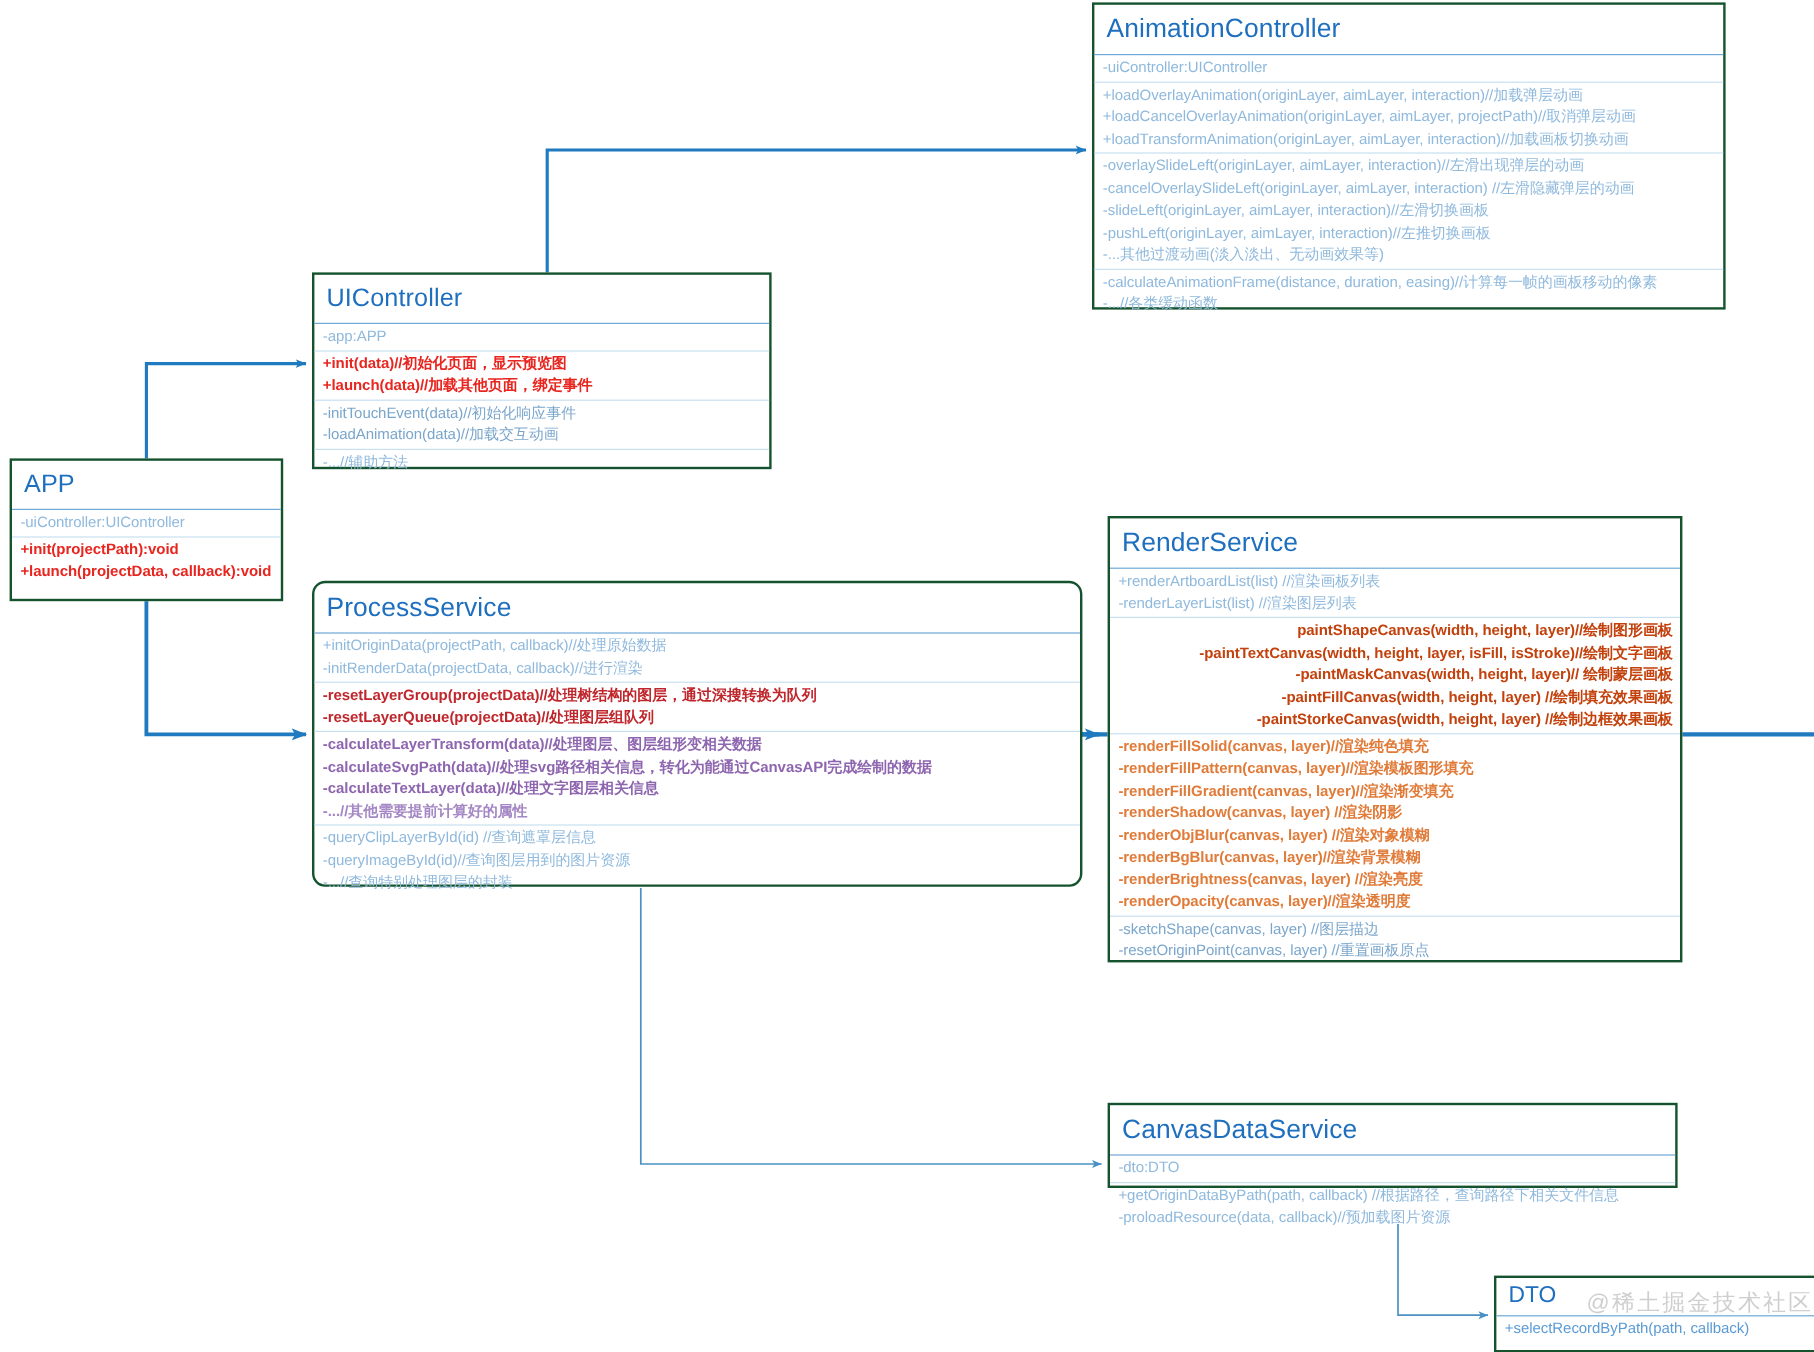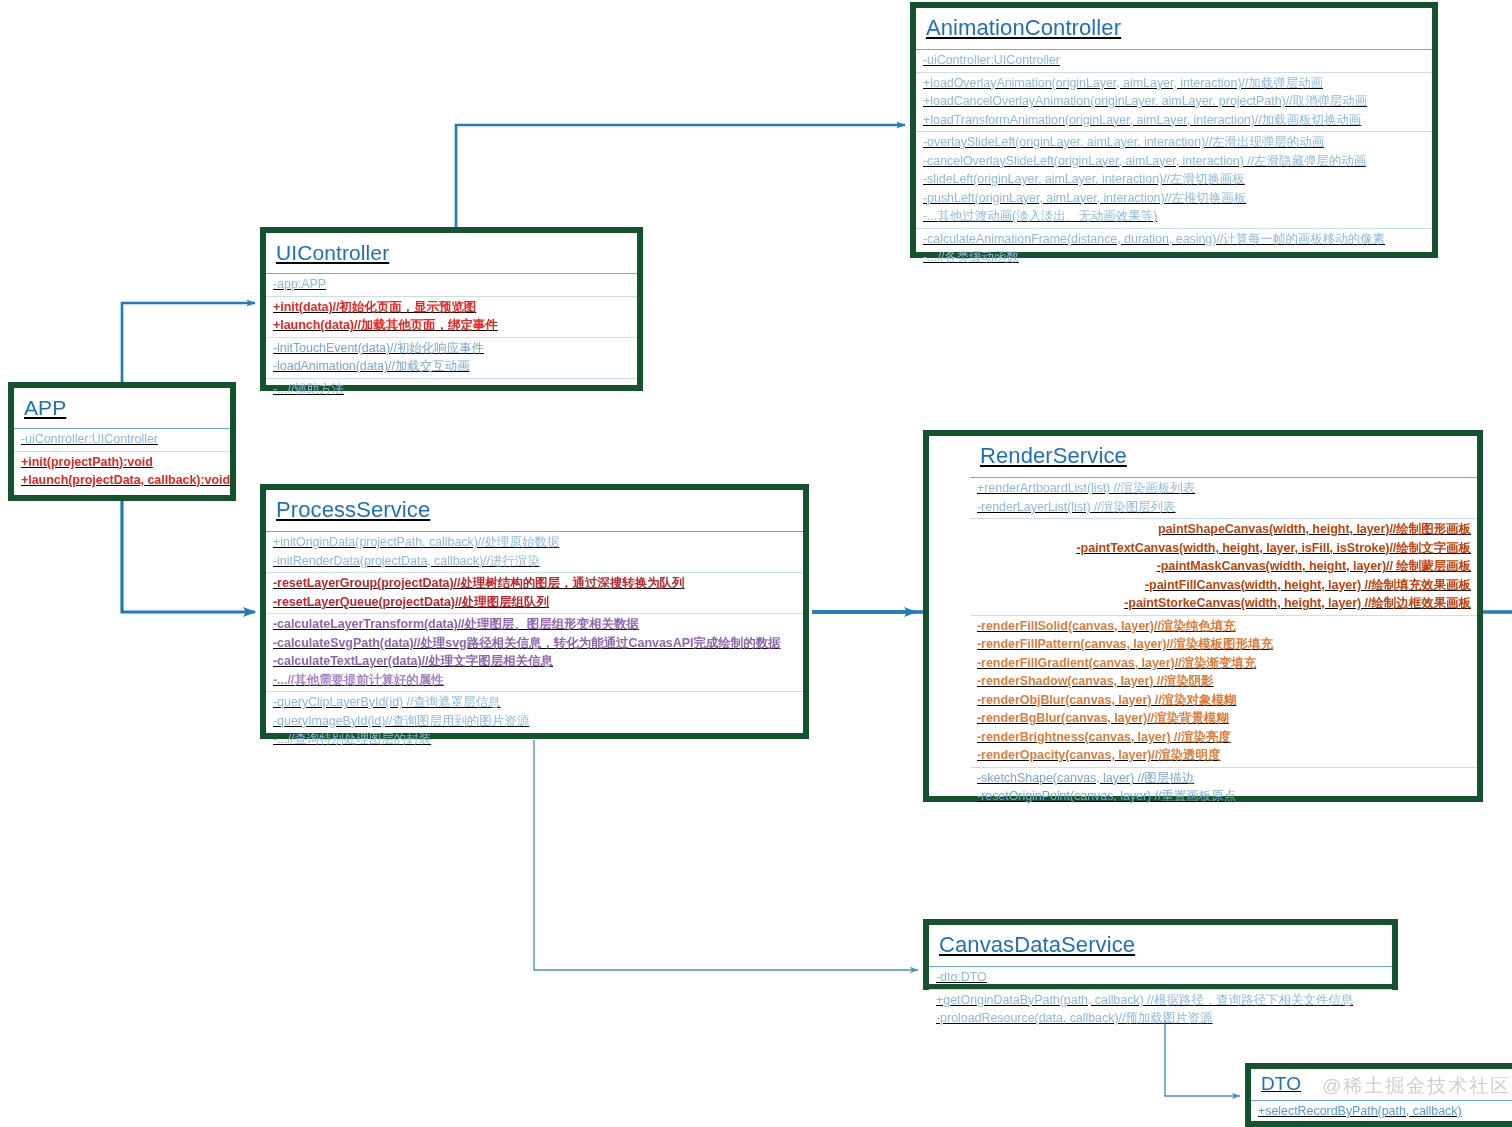--- a/index.html
+++ b/index.html
@@ -3,21 +3,21 @@
 <meta charset="utf-8">
 <style>
   html,body{margin:0;padding:0;background:#ffffff;}
   body{
     font-family:"Liberation Sans","DejaVu Sans",sans-serif;
     width:1512px;height:1127px;position:relative;overflow:hidden;
   }
   #canvas{position:absolute;left:0;top:0;width:1512px;height:1127px;}
   svg.conn{position:absolute;left:0;top:0;width:1512px;height:1127px;pointer-events:none;}
 
-  .uml{position:absolute;box-sizing:border-box;border:6px solid #14532d;background:#ffffff;text-decoration:underline;}
+  .uml{position:absolute;box-sizing:border-box;border:2px solid #14532d;background:#ffffff;}
   .uml .title{
     font-size:21px;color:#1f6fbf;padding:8px 10px 9px 10px;line-height:1.1;
     border-bottom:1px solid #6fa8d6;font-weight:400;letter-spacing:.1px;
   }
   .sect{border-bottom:1px solid #c9dff0;padding:1px 0 2px 0;}
   .sect:last-child{border-bottom:none;}
   .row{
     font-size:12.5px;line-height:18.5px;padding:0 6px 0 7px;white-space:nowrap;
     letter-spacing:-0.05px;
   }
@@ -34,22 +34,22 @@
 
   .watermark{
     position:absolute;font-size:19px;color:#cfcfcf;letter-spacing:2px;
     white-space:nowrap;
   }
 
   
   #box-animationcontroller{left:910px;top:2px;width:528px;height:256px;}
   #box-uicontroller{left:260px;top:227px;width:383px;height:164px;}
   #box-app{left:8px;top:382px;width:228px;height:119px;}
-  #box-processservice{left:260px;top:484px;width:549px;height:255px;}
-  #box-renderservice{left:923px;top:430px;width:560px;height:372px;padding-left:41px;}
+  #box-processservice{left:260px;top:484px;width:642px;height:255px;border-radius:11px;}
+  #box-renderservice{left:923px;top:430px;width:479px;height:372px;}
   #box-canvasdataservice{left:923px;top:919px;width:475px;height:71px;}
   #box-dto{left:1245px;top:1063px;width:289px;height:64px;}
   #box-dto .title{padding:5px 10px 5px 10px;font-size:19px;}
   #box-canvasdataservice .title,#box-processservice .title,
   #box-renderservice .title,#box-animationcontroller .title{font-size:22px;}
   #box-app .title{font-size:21px;}
 </style>
 </head>
 <body>
 

